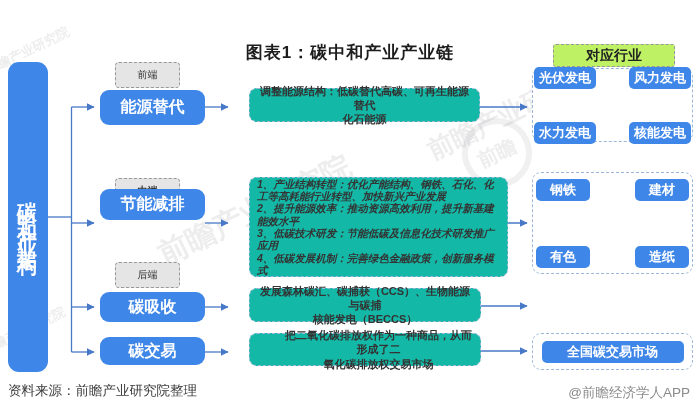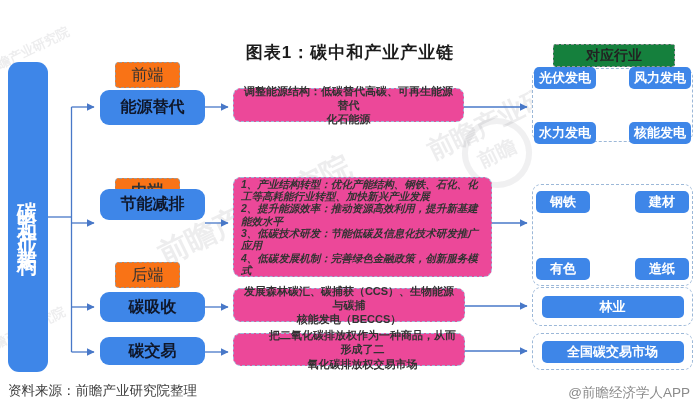--- a/index.html
+++ b/index.html
@@ -10,50 +10,50 @@
          font-size:17px;font-weight:bold;color:#1c1c1c;letter-spacing:1px;margin-top:32px;}
 
   
   .arch-box{position:absolute;left:8px;top:62px;width:40px;height:310px;
             background:#3E86E8;border-radius:11px;display:flex;align-items:center;justify-content:center;}
   .arch-text{writing-mode:vertical-rl;text-orientation:upright;color:#fff;
              font-size:20px;font-weight:bold;letter-spacing:9px;}
 
   
   .phase{position:absolute;left:115px;width:63px;height:24px;border:1px dashed #97979c;
-         border-radius:4px;background:#f97316;display:flex;align-items:center;justify-content:center;
-         font-size:16px;color:#333;}
+         border-radius:4px;background:#e5e5e5;display:flex;align-items:center;justify-content:center;
+         font-size:10px;color:#333;}
   .phase-front{top:62px;} .phase-mid{top:178px;font-weight:bold;} .phase-back{top:262px;}
 
   
   .stage{position:absolute;left:100px;width:105px;background:#3E86E8;border-radius:9px;
-         color:#0f172a;font-weight:bold;font-size:16px;display:flex;align-items:center;justify-content:center;}
+         color:#ffffff;font-weight:bold;font-size:16px;display:flex;align-items:center;justify-content:center;}
   .stage-1{top:90px;height:35px;} .stage-2{top:189px;height:31px;}
   .stage-3{top:292px;height:30px;} .stage-4{top:337px;height:28px;}
 
   
-  .desc{position:absolute;left:233px;border:1px dashed #9cb8d8;border-radius:8px;background:#ec4899;
+  .desc{position:absolute;left:249px;border:1px dashed #9cb8d8;border-radius:8px;background:#14b8a6;
         color:#333;font-weight:600;display:flex;align-items:center;justify-content:center;
         text-align:center;font-size:11px;line-height:1.3;white-space:pre-line;
         padding:2px 6px;box-sizing:border-box;}
   .desc-1{top:88px;width:231px;height:34px;}
   .desc-2{top:177px;width:259px;height:100px;text-align:left;font-size:10.5px;line-height:1.18;
           justify-content:flex-start;padding:4px 7px;font-style:italic;}
   .desc-3{top:288px;width:232px;height:34px;}
   .desc-4{top:333px;width:232px;height:33px;padding-left:33px;}
 
   
   .ind-header{position:absolute;left:553px;top:44px;width:120px;height:21px;border:1px dashed #97979c;
-              border-radius:3px;background:#15803d;font-size:14px;font-weight:bold;color:#222;
+              border-radius:3px;background:#bef264;font-size:14px;font-weight:bold;color:#222;
               display:flex;align-items:center;justify-content:center;}
   .group{position:absolute;left:532px;width:161px;border:1px dashed #9cb8d8;border-radius:9px;
          background:#fff;display:flex;flex-wrap:wrap;align-content:center;align-items:center;
          justify-content:center;box-sizing:border-box;}
   .group-1{top:68px;height:74px;column-gap:17px;row-gap:10px;gap:33px;}
-  .group-2{top:184px;height:102px;column-gap:23px;row-gap:9px;gap:45px;}
+  .group-2{top:172px;height:102px;column-gap:23px;row-gap:9px;gap:45px;}
   .group-3{top:287px;height:39px;}
   .group-4{top:333px;height:37px;}
   .chip{background:#3E86E8;border-radius:5px;color:#fff;font-weight:bold;font-size:13px;
         height:22px;display:flex;align-items:center;justify-content:center;}
   .chip-w4{width:62px;} .chip-w2{width:54px;} .chip-wide{width:142px;}
 
   
   .lines{position:absolute;left:0;top:0;pointer-events:none;}
 
   
@@ -142,23 +142,20 @@
     <div class="chip chip-w4">核能发电</div>
   </div>
 
   <div class="group group-2">
     <div class="chip chip-w2">钢铁</div>
     <div class="chip chip-w2">建材</div>
     <div class="chip chip-w2">有色</div>
     <div class="chip chip-w2">造纸</div>
   </div>
 
-  <div class="group group-3">
-    <div class="chip chip-wide">林业</div>
-  </div>
 
   <div class="group group-4">
     <div class="chip chip-wide">全国碳交易市场</div>
   </div>
 
   <div class="source">资料来源：前瞻产业研究院整理</div>
   <div class="credit">@前瞻经济学人APP</div>
 
 </div>
 

